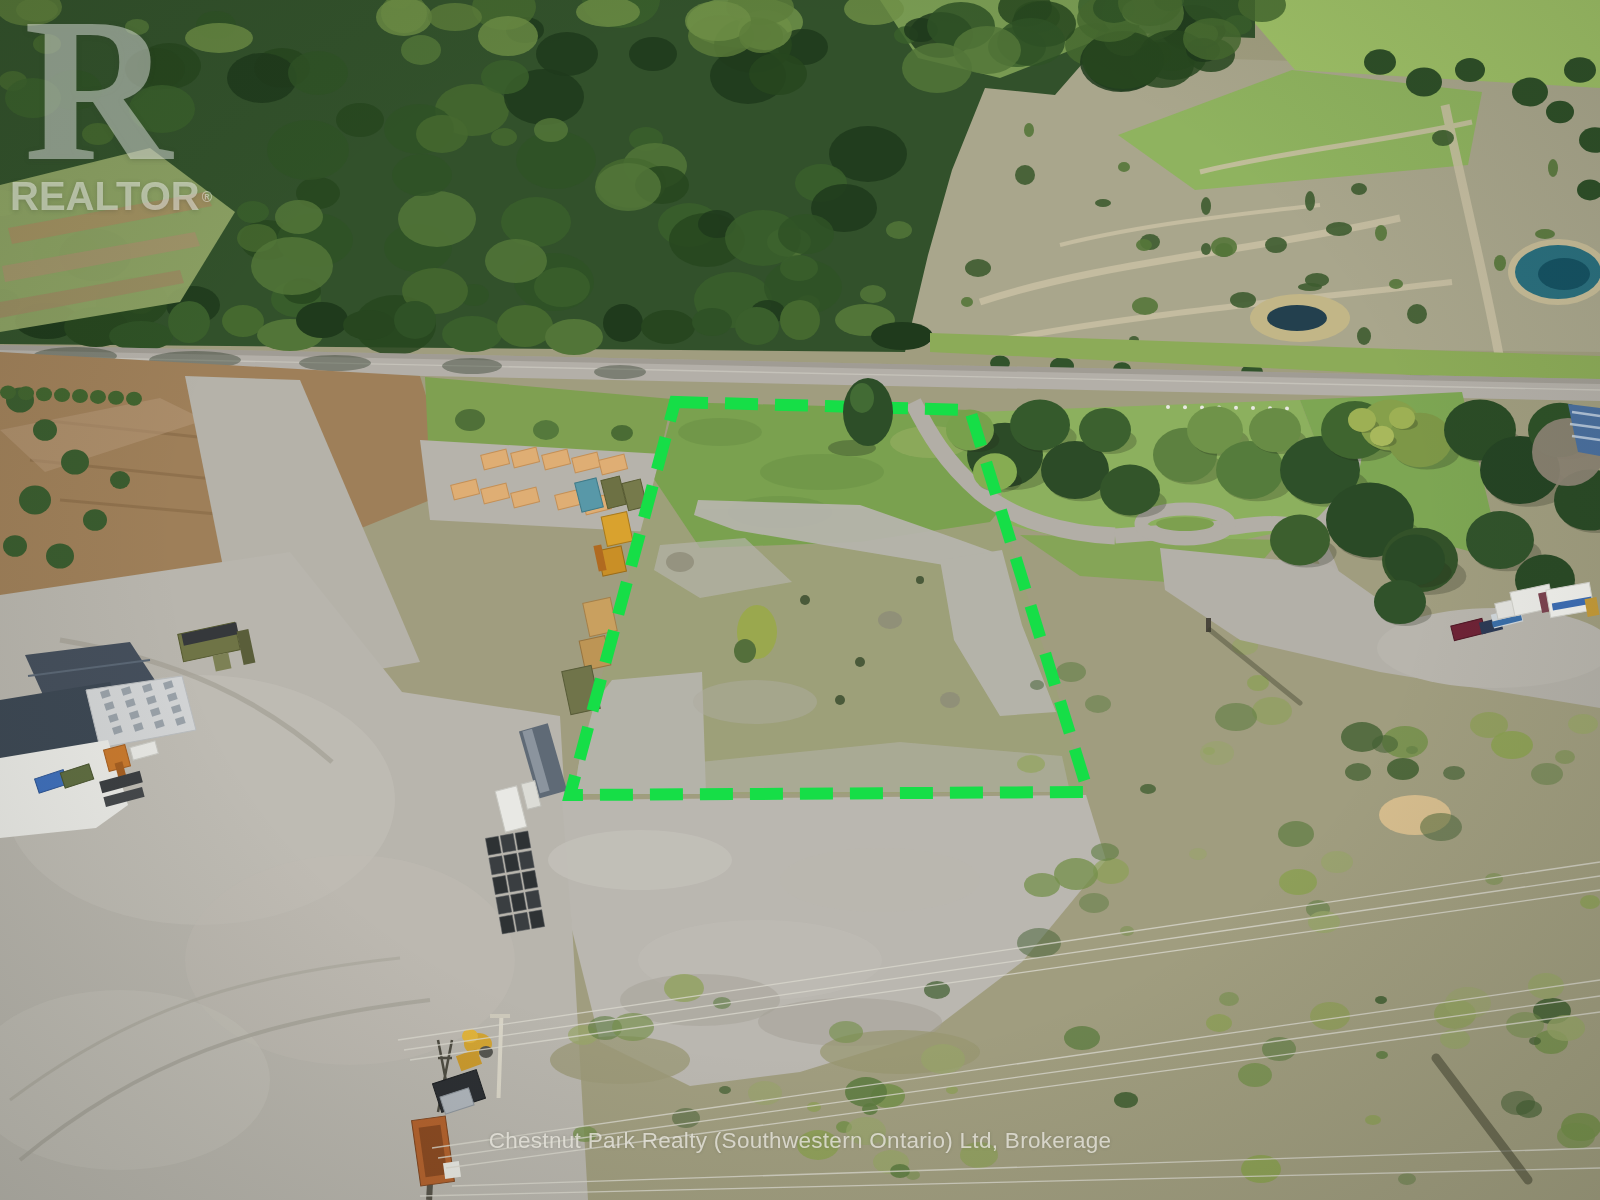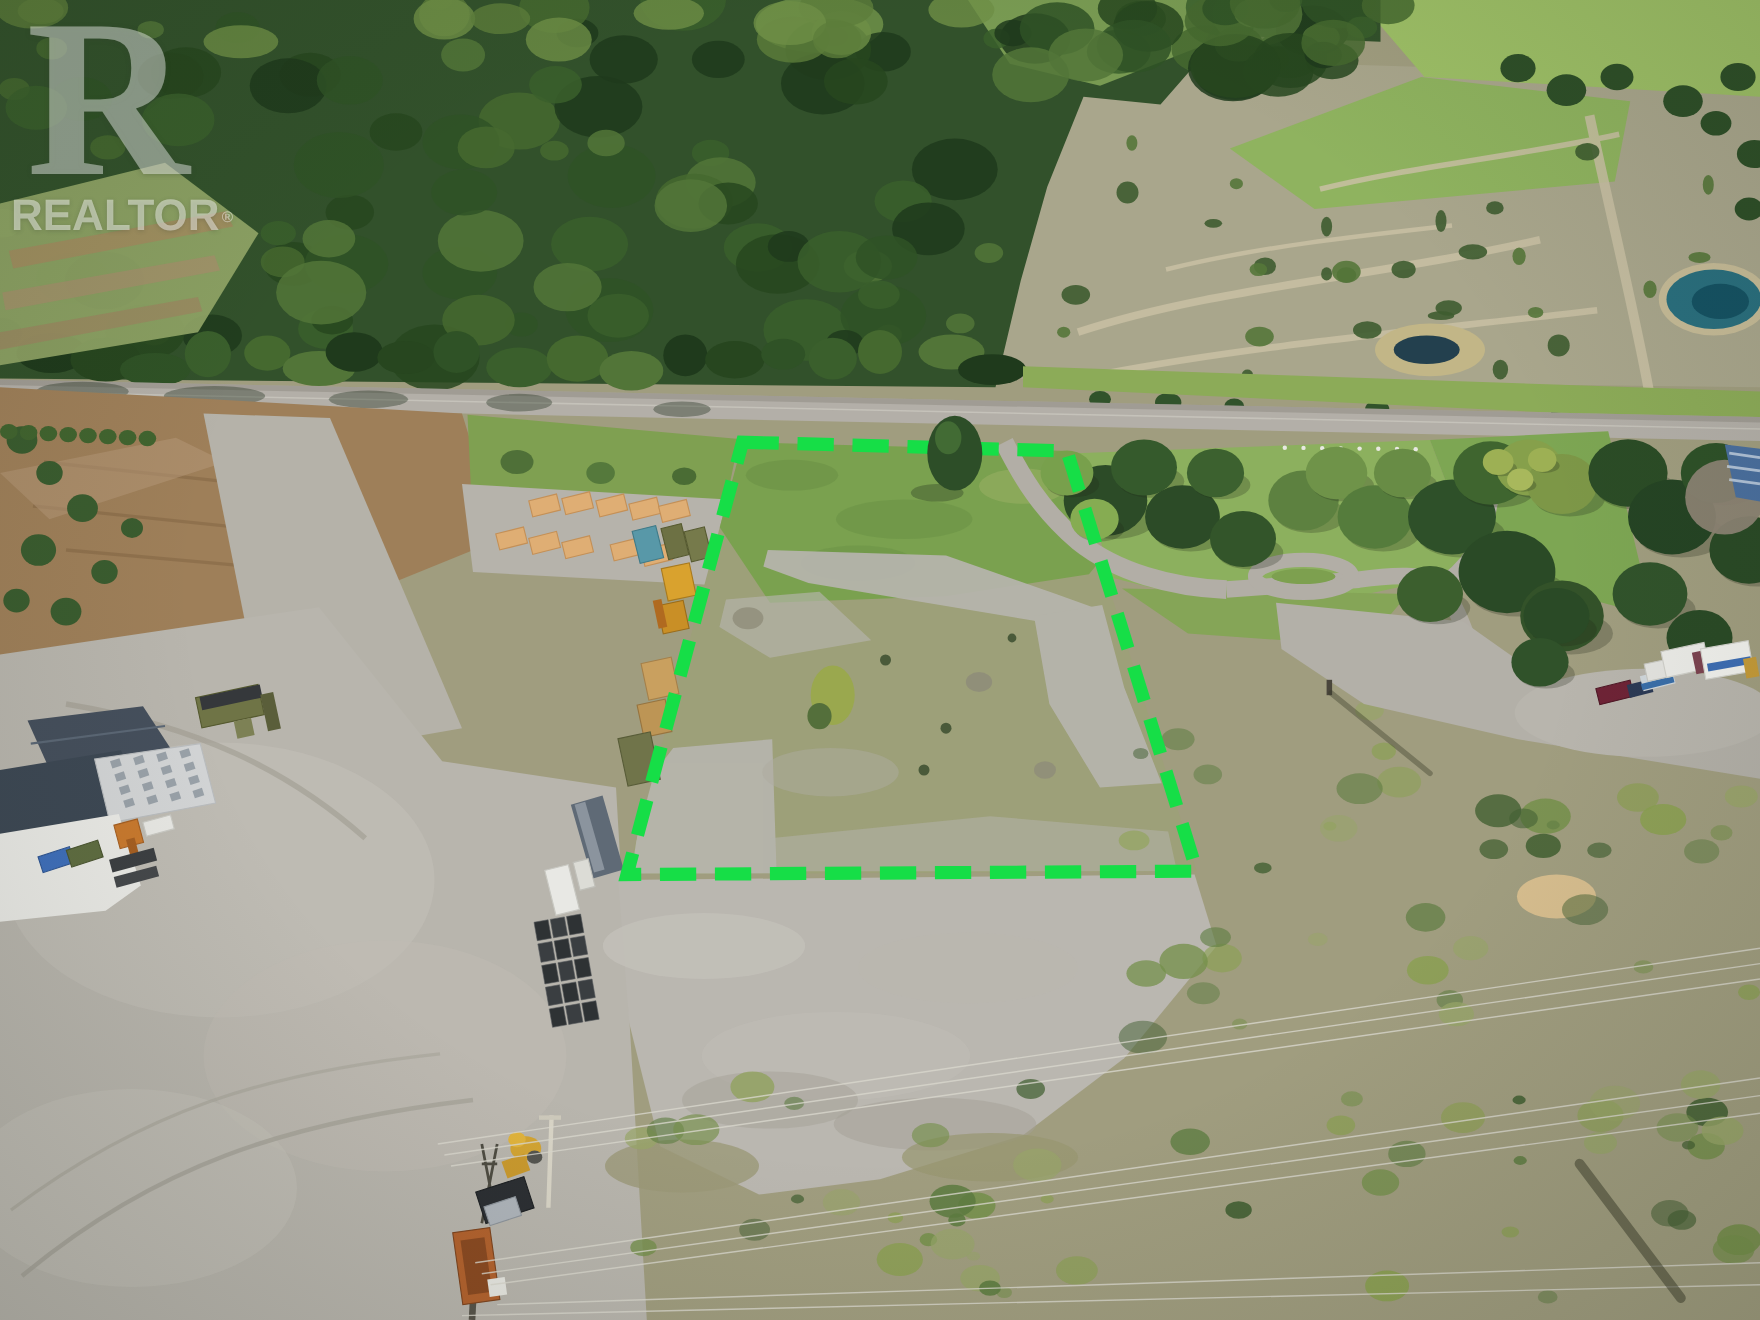--- a/index.html
+++ b/index.html
@@ -700,13 +700,14 @@
 <div class="vignette"></div>
 
 <div class="logo">
   <div class="logo-r">R</div>
   <div class="logo-word">
     <span>REALTOR</span>
     <span class="reg">®</span>
   </div>
 </div>
 
+<div class="brokerage">Chestnut Park Realty (Southwestern Ontario) Ltd, Brokerage</div>
 </div>
 
 </body></html>

